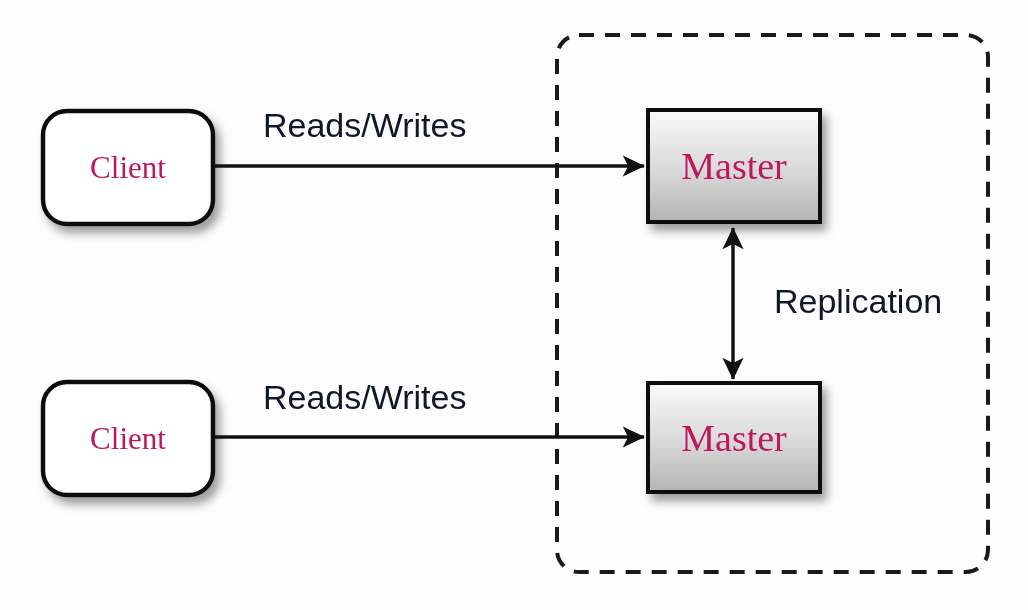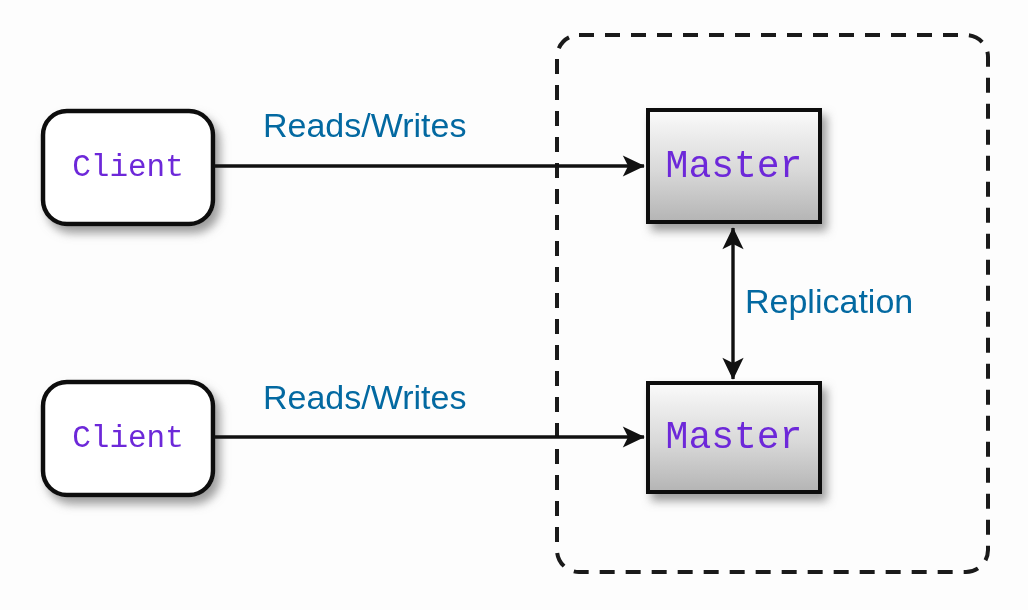--- a/index.html
+++ b/index.html
@@ -20,29 +20,29 @@
     top: 0;
     left: 0;
     width: 1028px;
     height: 610px;
   }
   .node-label {
     position: absolute;
     display: flex;
     align-items: center;
     justify-content: center;
-    font-family: Liberation Mono, monospace;
-    color: #6d28d9;
+    font-family: Liberation Serif, serif;
+    color: #be185d;
     white-space: nowrap;
     pointer-events: none;
   }
   .edge-label {
     position: absolute;
     font-family: "Liberation Sans", sans-serif;
-    color: #0369a1;
+    color: #0f172a;
     white-space: nowrap;
     pointer-events: none;
   }
   .client-label {
     font-size: 31px;
     letter-spacing: 0px;
   }
   .master-label {
     font-size: 38px;
     letter-spacing: 0px;
@@ -101,15 +101,15 @@
   <div class="node-label client-label" style="left:43px; top:382px; width:170px; height:113px;">Client</div>
 
   <div class="node-label master-label" style="left:648px; top:110px; width:172px; height:112px;">Master</div>
 
   <div class="node-label master-label" style="left:648px; top:383px; width:172px; height:109px;">Master</div>
 
   <div class="edge-label rw-label" style="left:263px; top:106px;">Reads/Writes</div>
 
   <div class="edge-label rw-label" style="left:263px; top:378px;">Reads/Writes</div>
 
-  <div class="edge-label repl-label" style="left:745px; top:282px;">Replication</div>
+  <div class="edge-label repl-label" style="left:774px; top:282px;">Replication</div>
 
 </div>
 
 </body></html>

